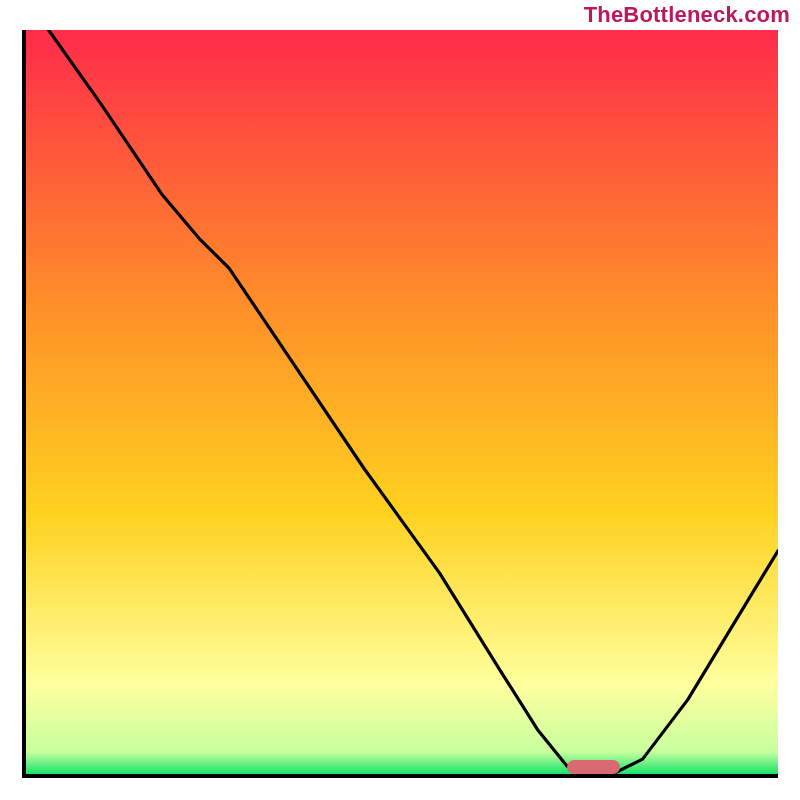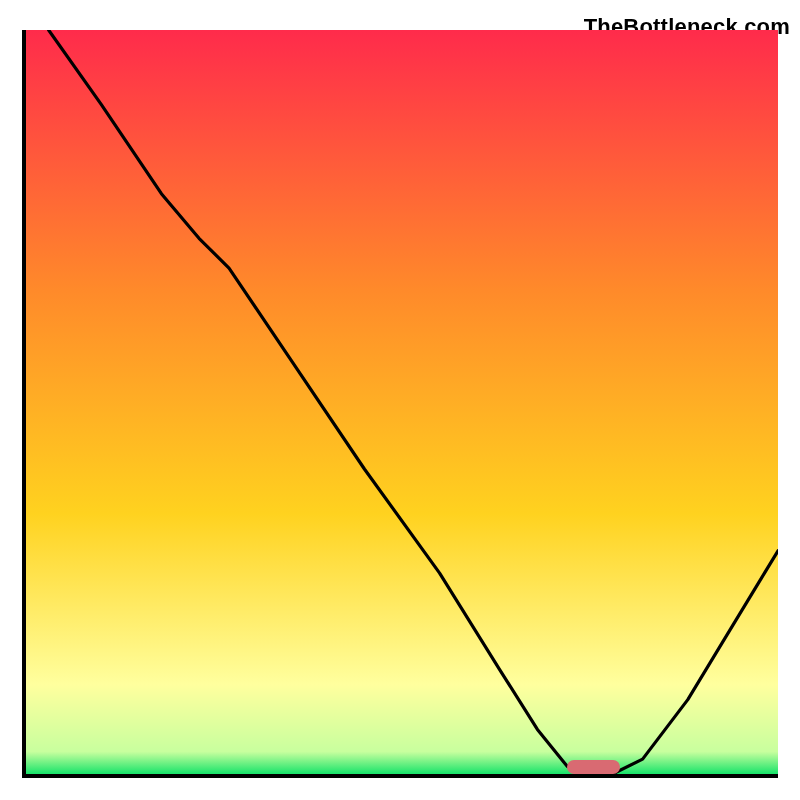--- a/index.html
+++ b/index.html
@@ -8,23 +8,22 @@
     position: relative;
     font-family: Arial, Helvetica, sans-serif;
     background: #ffffff;
   }
   .watermark {
     position: absolute;
     top: 2px;
     right: 10px;
     font-size: 22px;
     font-weight: 600;
-    color: #000000;
+    color: #be185d;
     letter-spacing: 0.2px;
-    margin-top: 12px;
   }
   .frame {
     position: absolute;
     left: 22px;
     top: 30px;
     width: 756px;
     height: 748px;
     border: 4px solid #000;
     border-top: none;
     border-right: none;

